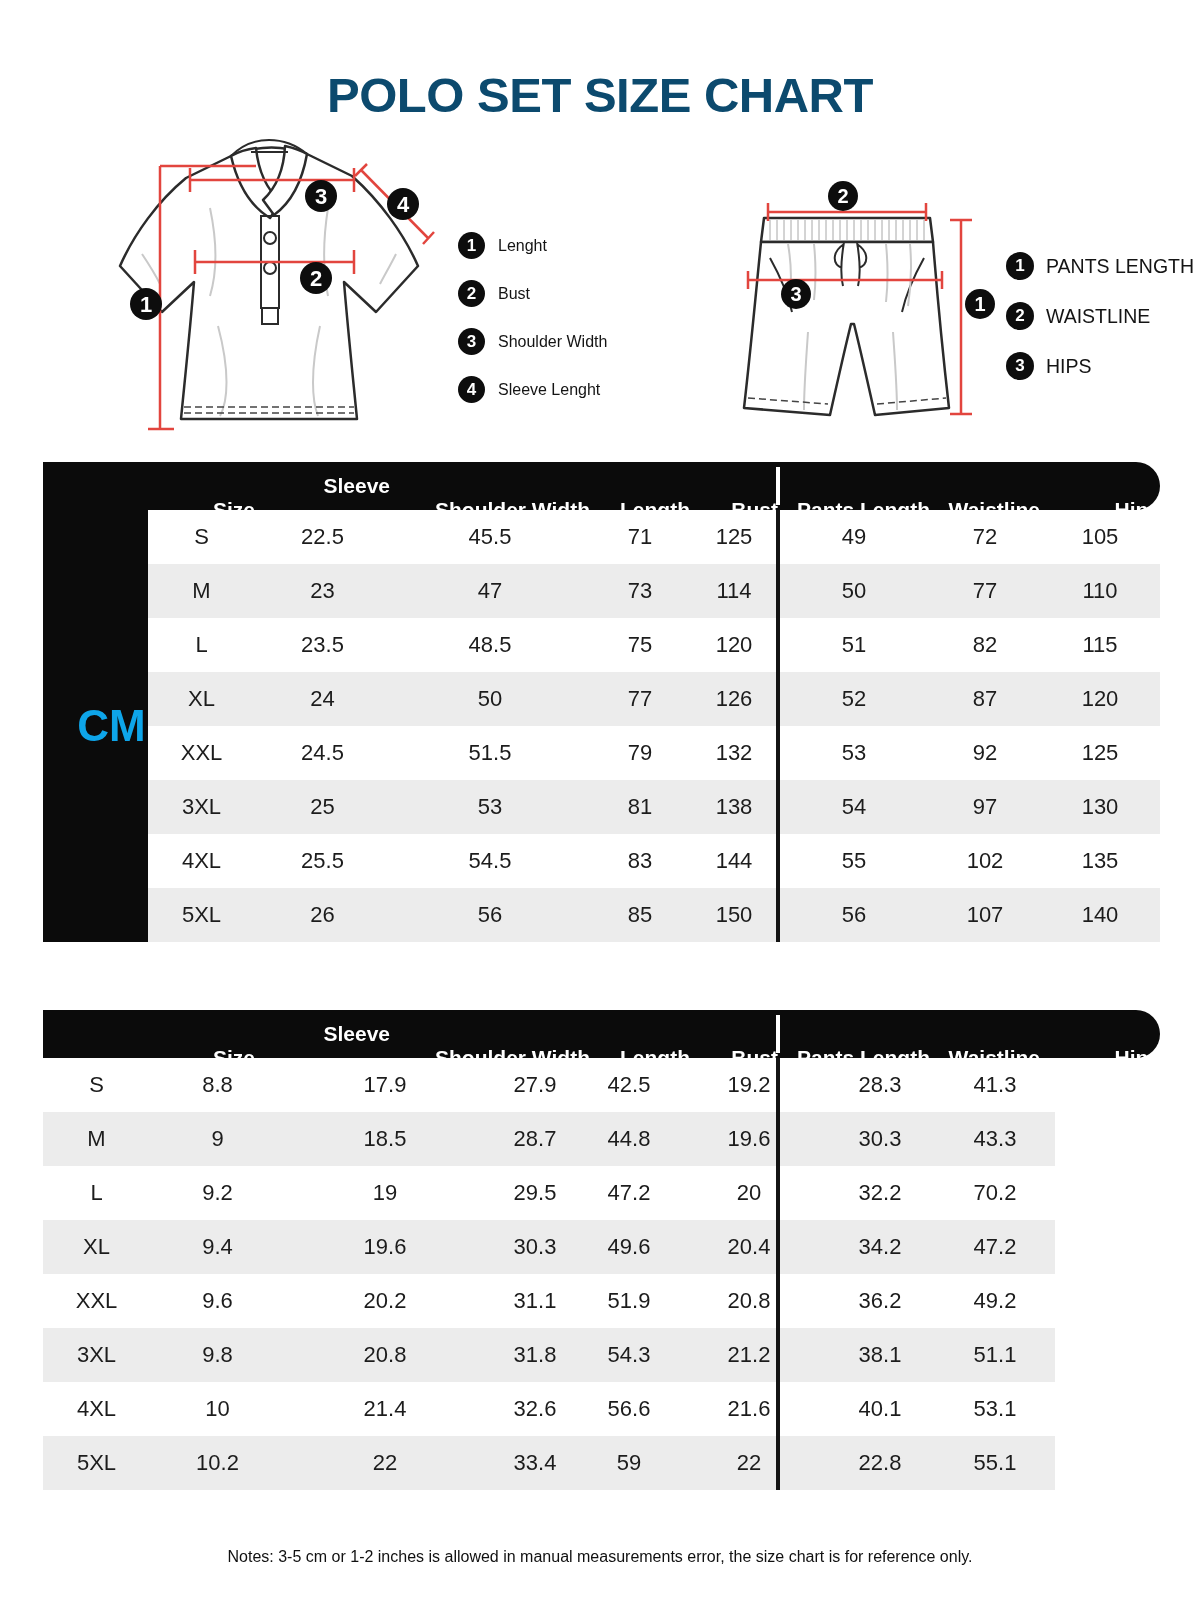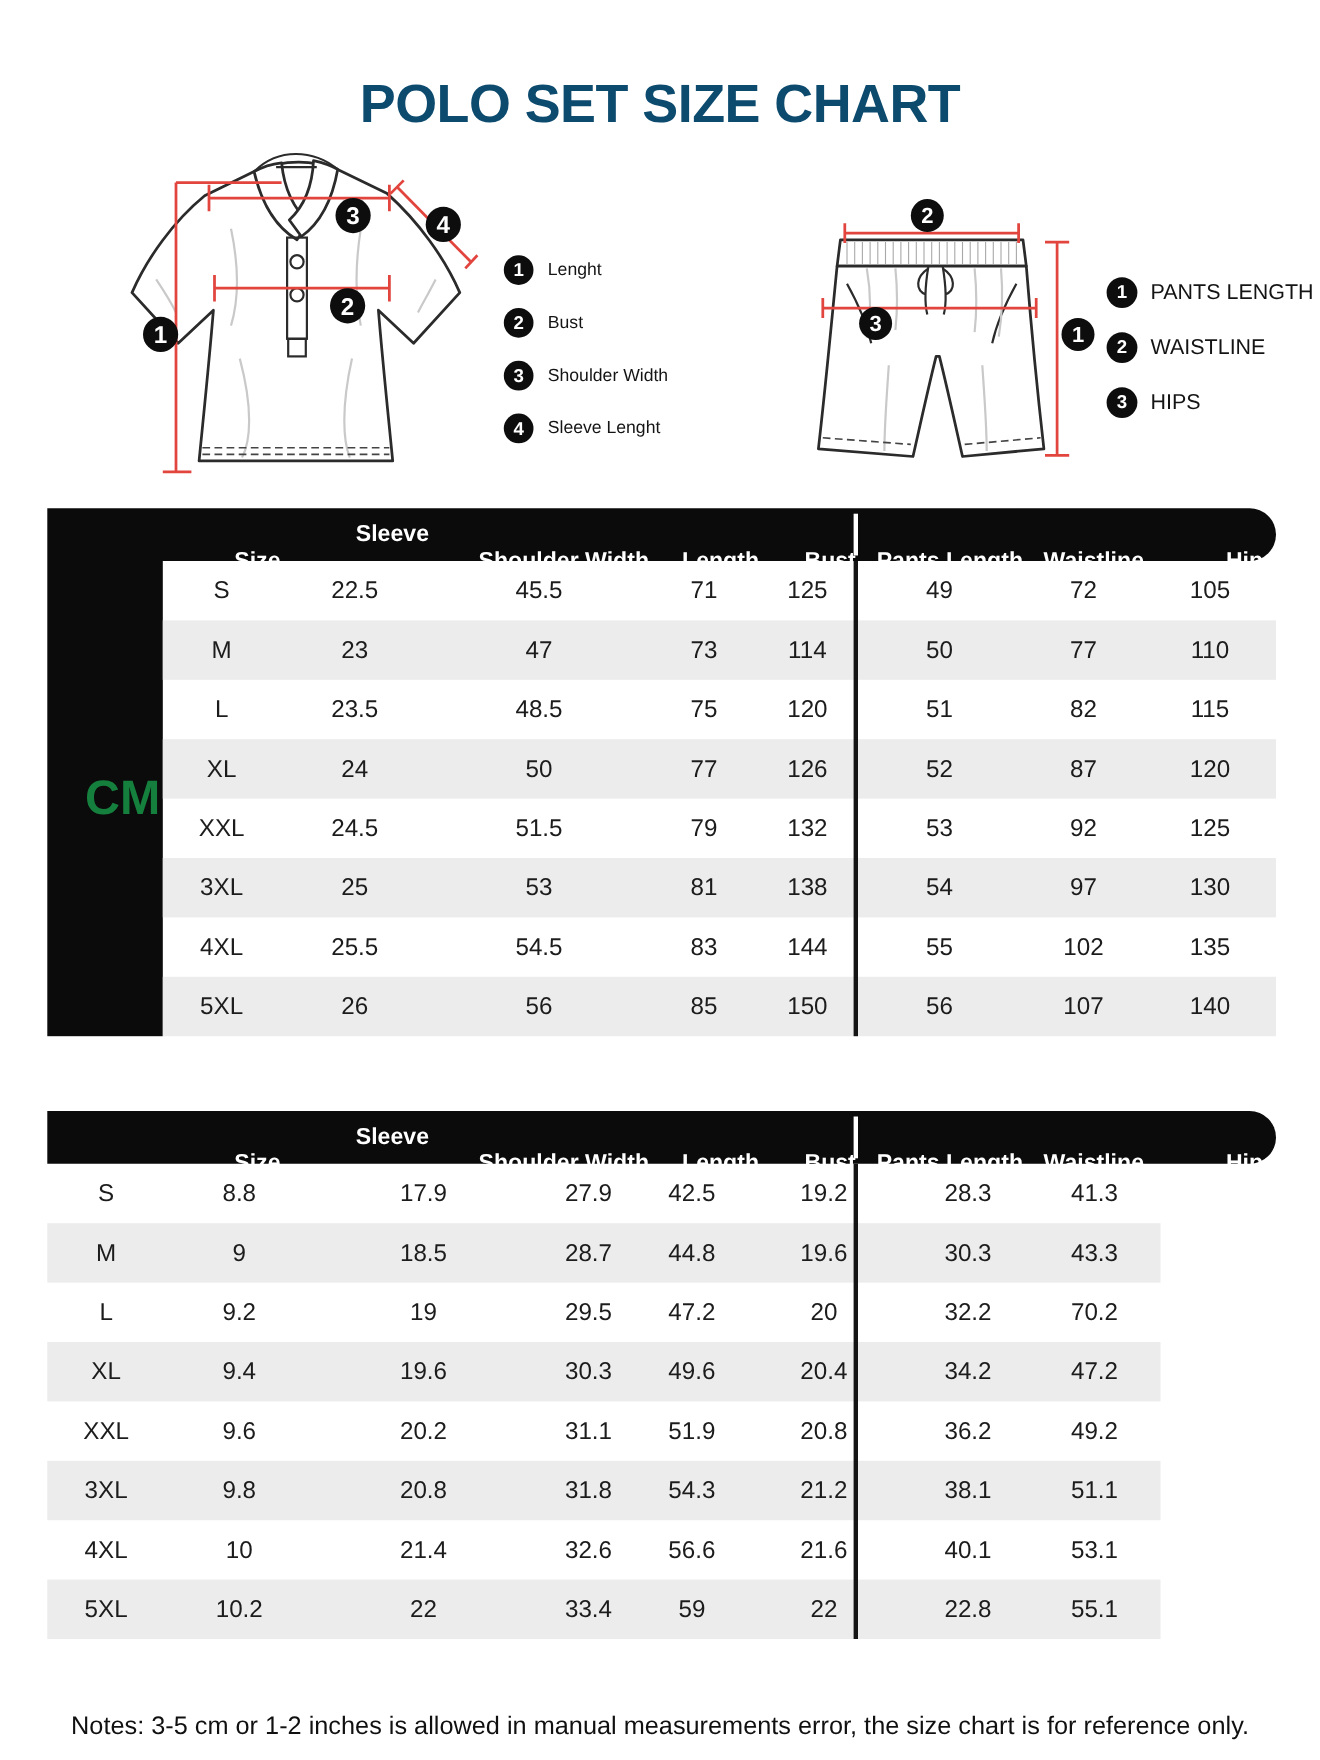--- a/index.html
+++ b/index.html
@@ -39,33 +39,33 @@
   
   .size-table{position:absolute;left:43px;width:1117px;}
   #cm-table{top:462px;}
   #inch-table{top:1010px;}
   .thead{display:grid;grid-template-columns:105px 1012px;height:48px;
          background:#0b0b0b;border-radius:0 24px 24px 0;position:relative;}
   .cols{display:grid;grid-template-columns:107px 135px 200px 100px 88px 152px 110px 120px;}
   .header-cols{align-items:center;height:48px;}
   .th{color:#fff;font-weight:bold;font-size:21px;text-align:right;line-height:48px;}
   .tbody{display:flex;position:relative;}
-  .sidebar{width:105px;background:#0b0b0b;color:#15803d;display:flex;align-items:center;
+  .sidebar{width:105px;background:#0b0b0b;color:#0ea5e9;display:flex;align-items:center;
            justify-content:center;font-weight:bold;padding-left:32px;}
   #cm-table .sidebar{font-size:44px;}
   #inch-table .sidebar{font-size:35px;}
   .rows{width:1012px;}
   .row{height:54px;align-items:center;}
   .row.alt{background:#ececec;}
   .td{text-align:center;font-size:22px;color:#1c1c1c;}
   .divider-head{position:absolute;left:733px;top:5px;height:38px;width:4px;background:#fff;}
   .divider-body{position:absolute;left:733px;top:0;bottom:0;width:4px;background:#141414;}
 
   .notes{position:absolute;top:1532px;left:0;width:100%;text-align:center;
-         font-size:23px;color:#101010;}
+         font-size:16px;color:#101010;}
 </style>
 </head>
 <body>
 
 <div class="page">
 
   <h1 class="title">POLO SET SIZE CHART</h1>
 
   <svg id="shirt-svg" class="diagram" width="350" height="330" viewBox="0 0 350 330">
     <path class="outline" d="M 88,62 C 60,85 36,118 22,150 L 64,196 L 96,166 C 92,215 87,262 83,303 L 259,303 C 255,262 250,215 246,166 L 278,196 L 320,150 C 306,118 282,85 254,60 L 209,38 Q 171,24 133,40 Z"></path>

